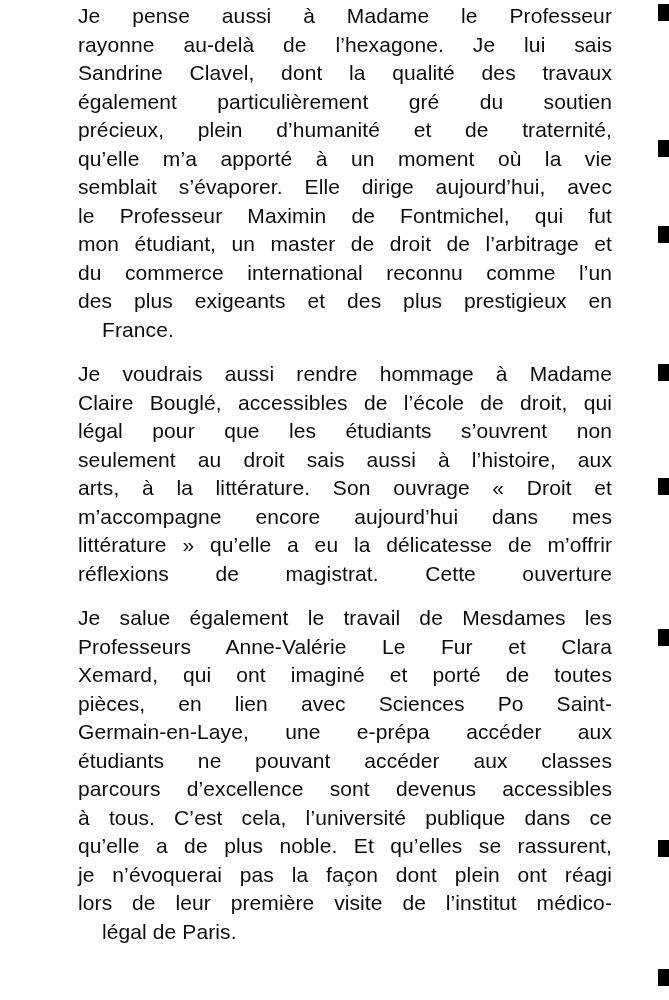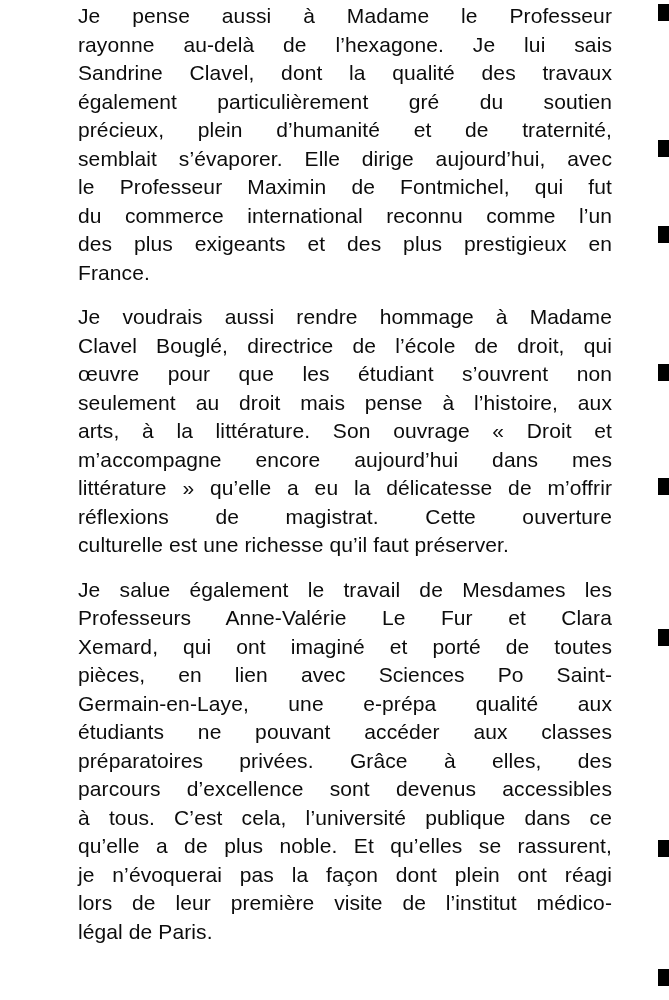--- a/index.html
+++ b/index.html
@@ -32,65 +32,66 @@
   .paragraph {
     margin: 0 0 16px 0;
   }
   .line {
     text-align: justify;
     text-align-last: justify;
     white-space: normal;
   }
   .line.para-last {
     text-align-last: left;
+    margin-left: 24px;
   }
   .edge-mark {
     position: absolute;
     right: 0;
     width: 11px;
     height: 17px;
     background: #000000;
   }
 </style>
 </head>
 <body>
 
 <div class="page">
   <div class="text-block" id="text-block" style="color: rgb(12, 12, 12);">
       <div class="paragraph">
         <div class="line">Je pense aussi à Madame le Professeur</div>
         <div class="line">rayonne au-delà de l’hexagone. Je lui sais</div>
         <div class="line">Sandrine Clavel, dont la qualité des travaux</div>
         <div class="line">également particulièrement gré du soutien</div>
         <div class="line">précieux, plein d’humanité et de traternité,</div>
+        <div class="line">qu’elle m’a apporté à un moment où la vie</div>
         <div class="line">semblait s’évaporer. Elle dirige aujourd’hui, avec</div>
         <div class="line">le Professeur Maximin de Fontmichel, qui fut</div>
+        <div class="line">mon étudiant, un master de droit de l’arbitrage et</div>
         <div class="line">du commerce international reconnu comme l’un</div>
         <div class="line">des plus exigeants et des plus prestigieux en</div>
         <div class="line para-last">France.</div>
       </div>
       <div class="paragraph">
         <div class="line">Je voudrais aussi rendre hommage à Madame</div>
-        <div class="line">Clavel Bouglé, directrice de l’école de droit, qui</div>
-        <div class="line">œuvre pour que les étudiant s’ouvrent non</div>
-        <div class="line">seulement au droit mais pense à l’histoire, aux</div>
+        <div class="line">Claire Bouglé, accessibles de l’école de droit, qui</div>
+        <div class="line">légal pour que les étudiants s’ouvrent non</div>
+        <div class="line">seulement au droit sais aussi à l’histoire, aux</div>
         <div class="line">arts, à la littérature. Son ouvrage « Droit et</div>
         <div class="line">m’accompagne encore aujourd’hui dans mes</div>
         <div class="line">littérature » qu’elle a eu la délicatesse de m’offrir</div>
         <div class="line">réflexions de magistrat. Cette ouverture</div>
-        <div class="line para-last">culturelle est une richesse qu’il faut préserver.</div>
       </div>
       <div class="paragraph">
         <div class="line">Je salue également le travail de Mesdames les</div>
         <div class="line">Professeurs Anne-Valérie Le Fur et Clara</div>
         <div class="line">Xemard, qui ont imaginé et porté de toutes</div>
         <div class="line">pièces, en lien avec Sciences Po Saint-</div>
-        <div class="line">Germain-en-Laye, une e-prépa qualité aux</div>
+        <div class="line">Germain-en-Laye, une e-prépa accéder aux</div>
         <div class="line">étudiants ne pouvant accéder aux classes</div>
-        <div class="line">préparatoires privées. Grâce à elles, des</div>
         <div class="line">parcours d’excellence sont devenus accessibles</div>
         <div class="line">à tous. C’est cela, l’université publique dans ce</div>
         <div class="line">qu’elle a de plus noble. Et qu’elles se rassurent,</div>
         <div class="line">je n’évoquerai pas la façon dont plein ont réagi</div>
         <div class="line">lors de leur première visite de l’institut médico-</div>
         <div class="line para-last">légal de Paris.</div>
       </div>
     </div>
   <div id="edge-marks">
       <div class="edge-mark" style="top: 4px; width: 11px; height: 17px; background: rgb(0, 0, 0);"></div>

